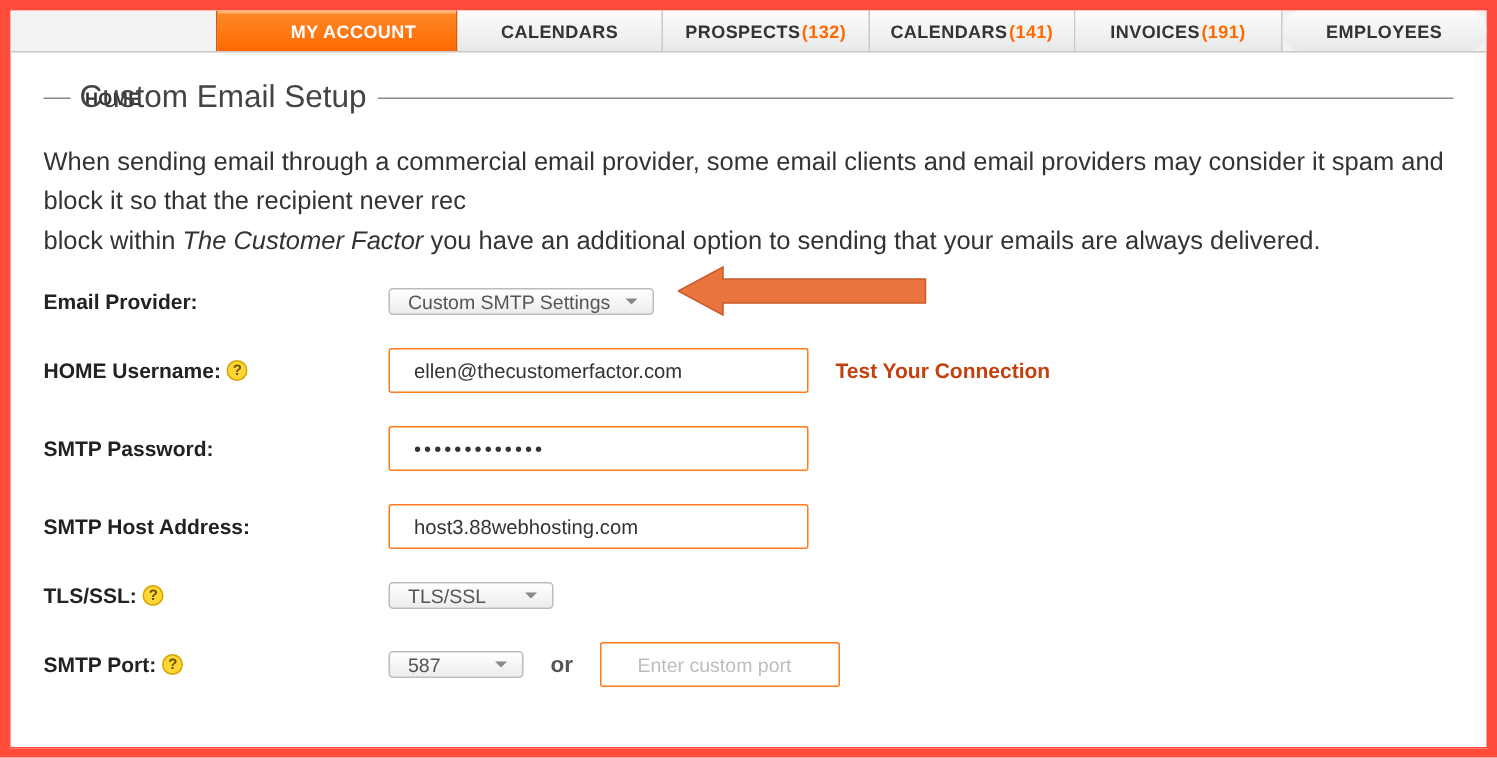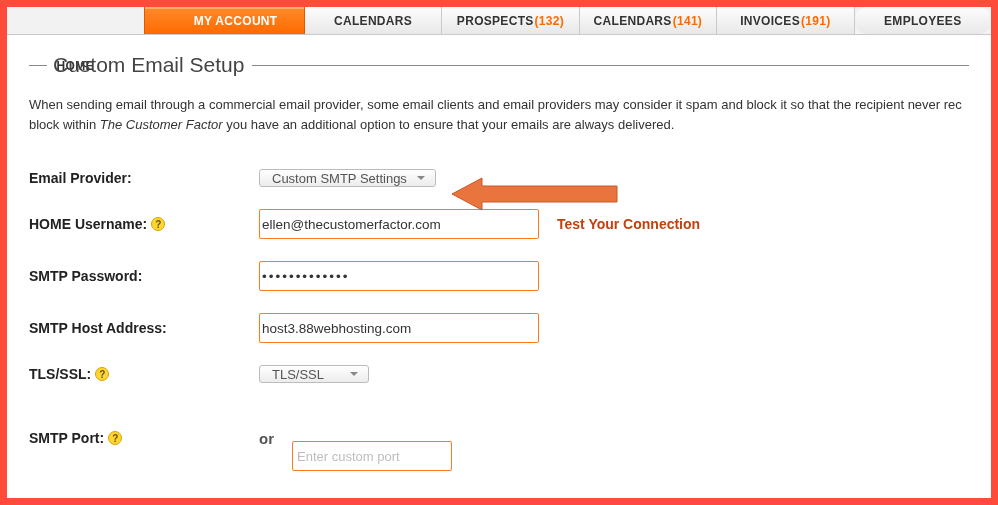--- a/index.html
+++ b/index.html
@@ -14,38 +14,38 @@
   .nav-item .count { color: #ff6a00; font-weight: 700; margin-left: 1px; }
   .nav-item.active { background: linear-gradient(#ff8a2a,#ff6a00); color: #fff; border-right: 1px solid #e05800; border-left: 1px solid #e05800; box-shadow: inset 0 2px 0 #ffb36a; padding-left: 22px; }
   .nav-item:first-child { border-left: none; margin-top: 45px; }
 
   
   .content { padding: 18px 22px 0 22px; color: #333; }
   .title-row { display: flex; align-items: center; margin-bottom: 18px; }
   .title-row .dash { width: 18px; height: 1px; background: #888; margin-right: 6px; display:inline-block; }
   .title { font-size: 21px; font-weight: 400; color: #444; }
   .title-underline { height:1px; background:#888; flex:1; margin-left:8px; }
-  .intro { font-size: 13px; color: #333; line-height: 1.55; margin-bottom: 34px; }
+  .intro { font-size: 17px; color: #333; line-height: 1.55; margin-bottom: 18px; }
   .intro em { font-style: italic; }
 
   .form { display: grid; grid-template-columns: 230px 1fr; row-gap: 22px; align-items: center; font-size: 14px; }
   .lbl { font-weight: 700; color: #222; display:flex; align-items:center; gap:4px;}
   .help { width:14px; height:14px; border-radius:50%; background:#ffd633; border:1px solid #d6a400; display:inline-flex; align-items:center; justify-content:center; font-size:10px; font-weight:700; color:#6b5200; cursor:pointer;}
   .row-right { display:flex; align-items:center; gap:18px; }
 
   .select { display:inline-flex; align-items:center; height:18px; padding:0 28px 0 12px; border:1px solid #bcbcbc; background:linear-gradient(#fff,#ececec); border-radius:3px; font-size:13px; color:#555; position:relative; cursor:pointer; min-width:170px;}
   .select.small{ min-width:90px; }
   .select.medium{ min-width:110px;}
   .select::after{ content:""; position:absolute; right:10px; top:50%; margin-top:-2px; border:4px solid transparent; border-top-color:#888;}
-  .txt { height:30px; border:1px solid #ff7a1a; border-radius:2px; padding:0 2px; font-size:13.5px; color:#333; width:280px; outline:none;}
+  .txt { height:30px; border:1px solid #ff7a1a; border-radius:2px; padding:0 16px; font-size:13.5px; color:#333; width:280px; outline:none;}
   .txt::placeholder{color:#9a9a9a;}
   .pw { letter-spacing: 2px; }
   .test-link{ color:#c2410c; font-weight:700; font-size:14px; cursor:pointer;}
   .or{ font-size:15px; color:#555; font-weight:600; }
-  .custom-port{ height:30px; width:160px; border:1px solid #ff7a1a; border-radius:2px; padding:0 4px; font-size:13px; color:#333;margin-top:36px;}
+  .custom-port{ height:30px; width:160px; border:1px solid #ff7a1a; border-radius:2px; padding:0 24px; font-size:13px; color:#333;}
   .custom-port::placeholder{color:#bdbdbd;}
 
   .save-row{ text-align:center; margin-top:48px;}
   .save-btn{ background:#ff6a00; color:#fff; border:none; border-radius:3px; font-size:15px; font-weight:700; padding:7px 18px; cursor:pointer;}
 
   
   .arrow-wrap{ position:absolute; left:445px; top:167px; pointer-events:none;}
 </style>
 </head>
 <body>
@@ -63,21 +63,21 @@
 
 <div class="content">
   <div class="title-row">
     <span class="dash"></span>
     <span class="title">Custom Email Setup</span>
     <span class="title-underline"></span>
   </div>
 
   <p class="intro">
     <span>When sending email through a commercial email provider, some email clients and email providers may consider it spam and block it so that the recipient never rec</span><br>
-    <span>block within </span><em>The Customer Factor</em><span> you have an additional option to ensure that your emails are always delivered.</span>
+    <span>block within </span><em>The Customer Factor</em><span> you have an additional option to sending that your emails are always delivered.</span>
   </p>
 
   <div class="form">
 
     <div class="lbl">
           <span>Email Provider:</span>
         </div>
     <div class="row-right">
       <div class="select">
             <span>Custom SMTP Settings</span>
@@ -115,20 +115,23 @@
       <div class="select medium">
             <span>TLS/SSL</span>
           </div>
     </div>
 
     <div class="lbl">
           <span>SMTP Port:</span> 
           <span class="help">?</span>
         </div>
     <div class="row-right">
+      <div class="select small">
+            <span>587</span>
+          </div>
       <span class="or">or</span>
       <input class="custom-port" placeholder="Enter custom port" style="">
     </div>
 
   </div>
 
   <div class="save-row">
     <button class="save-btn">Save</button>
   </div>
 </div>

